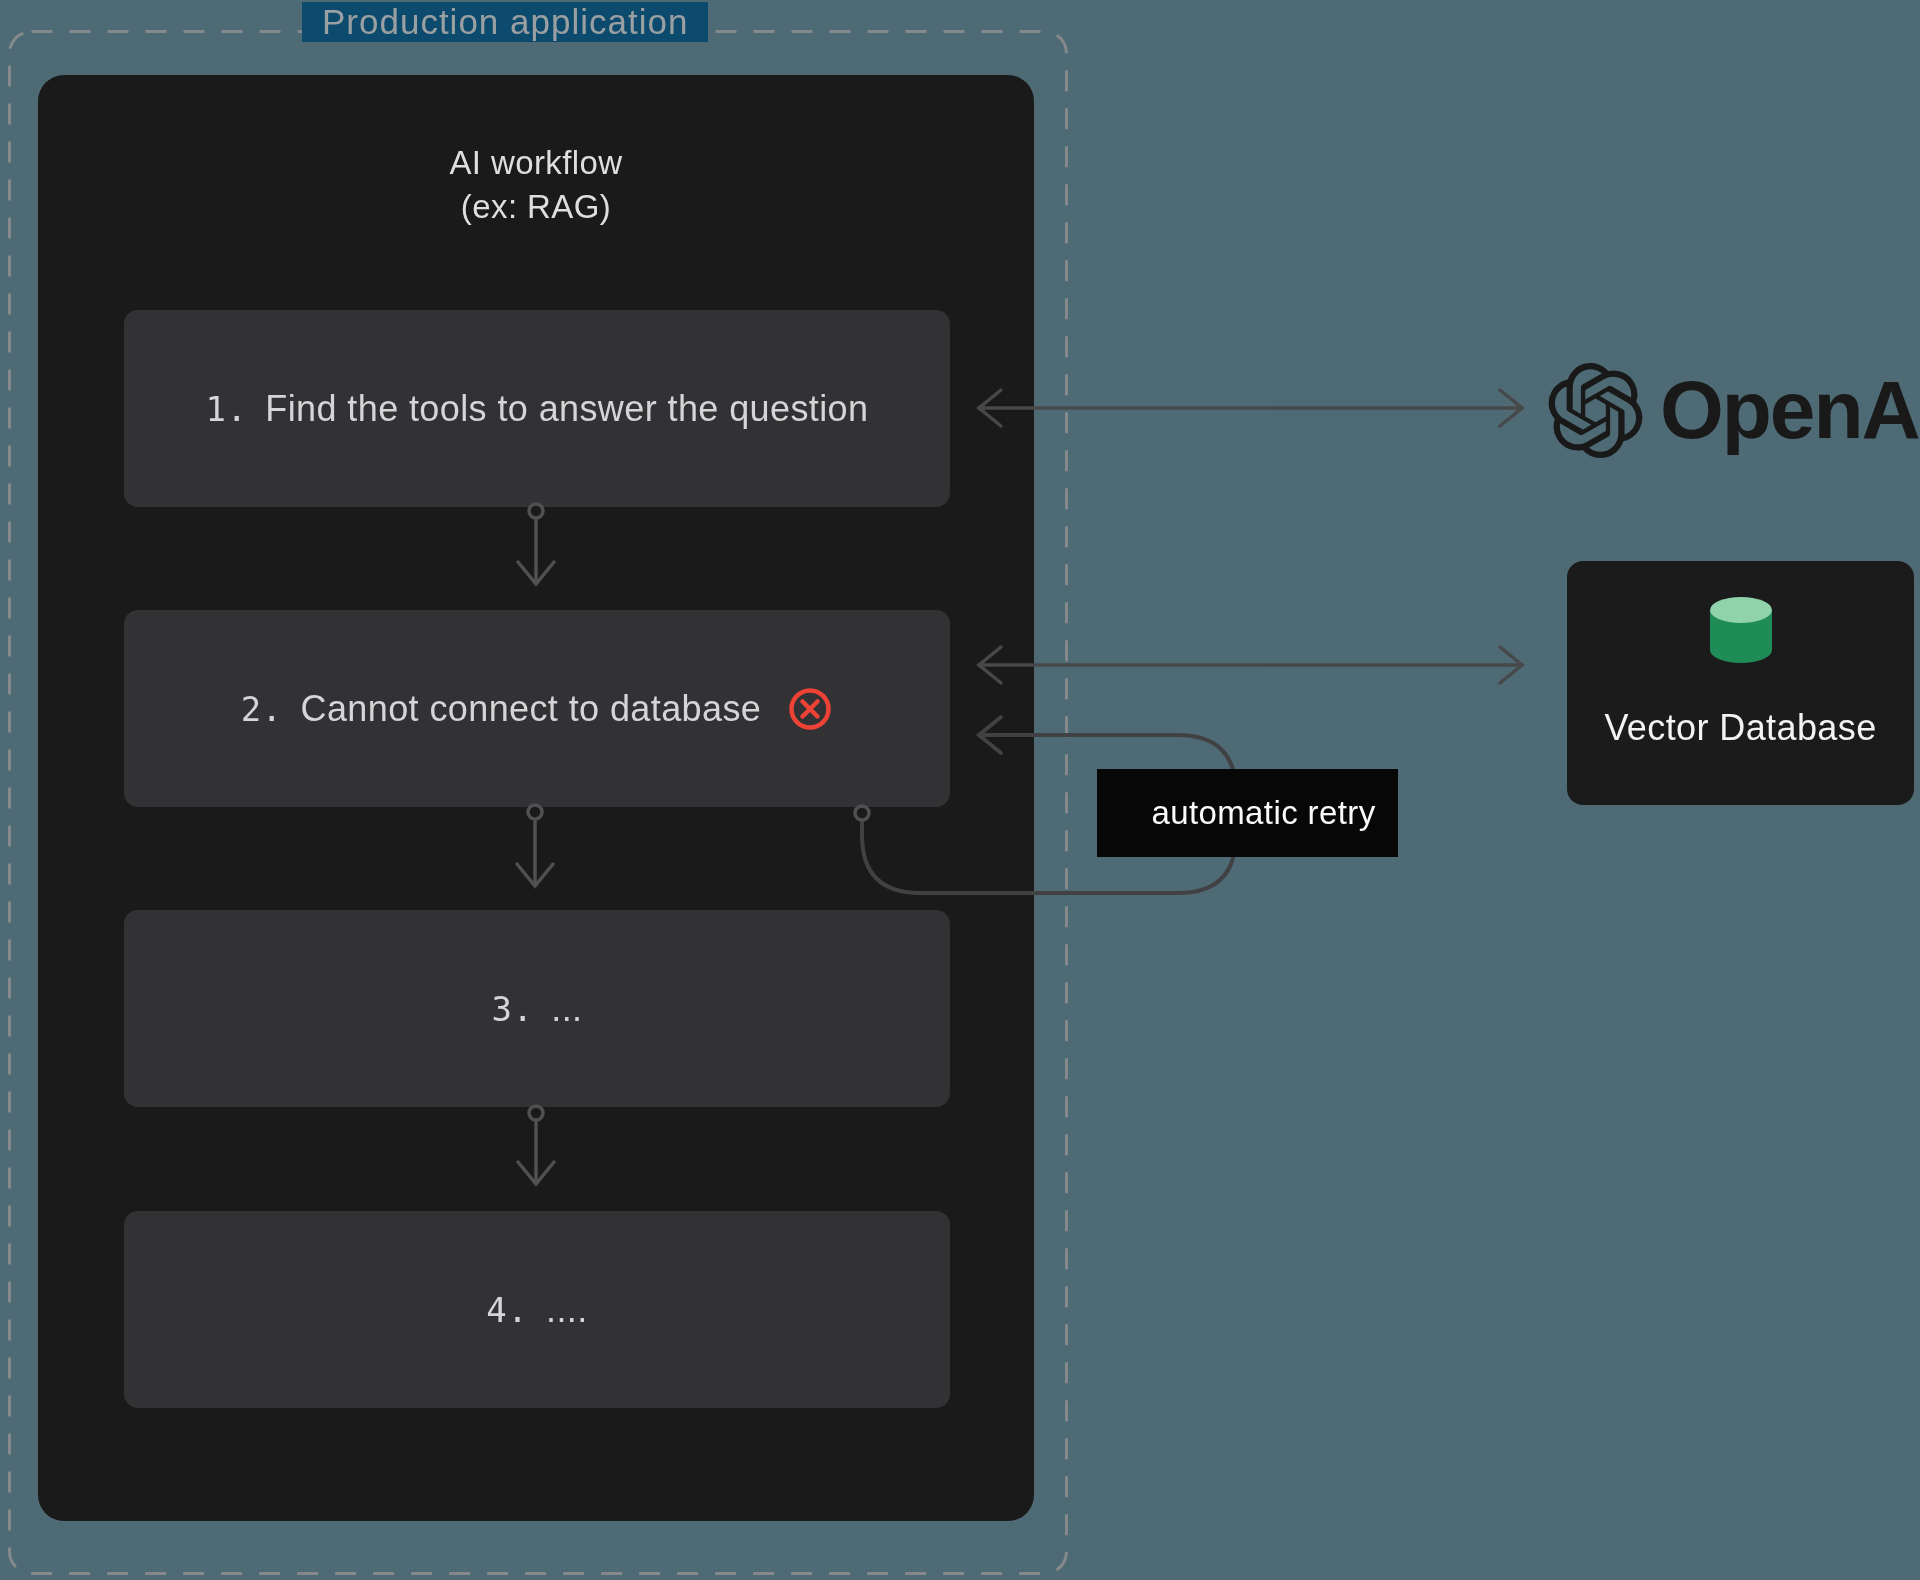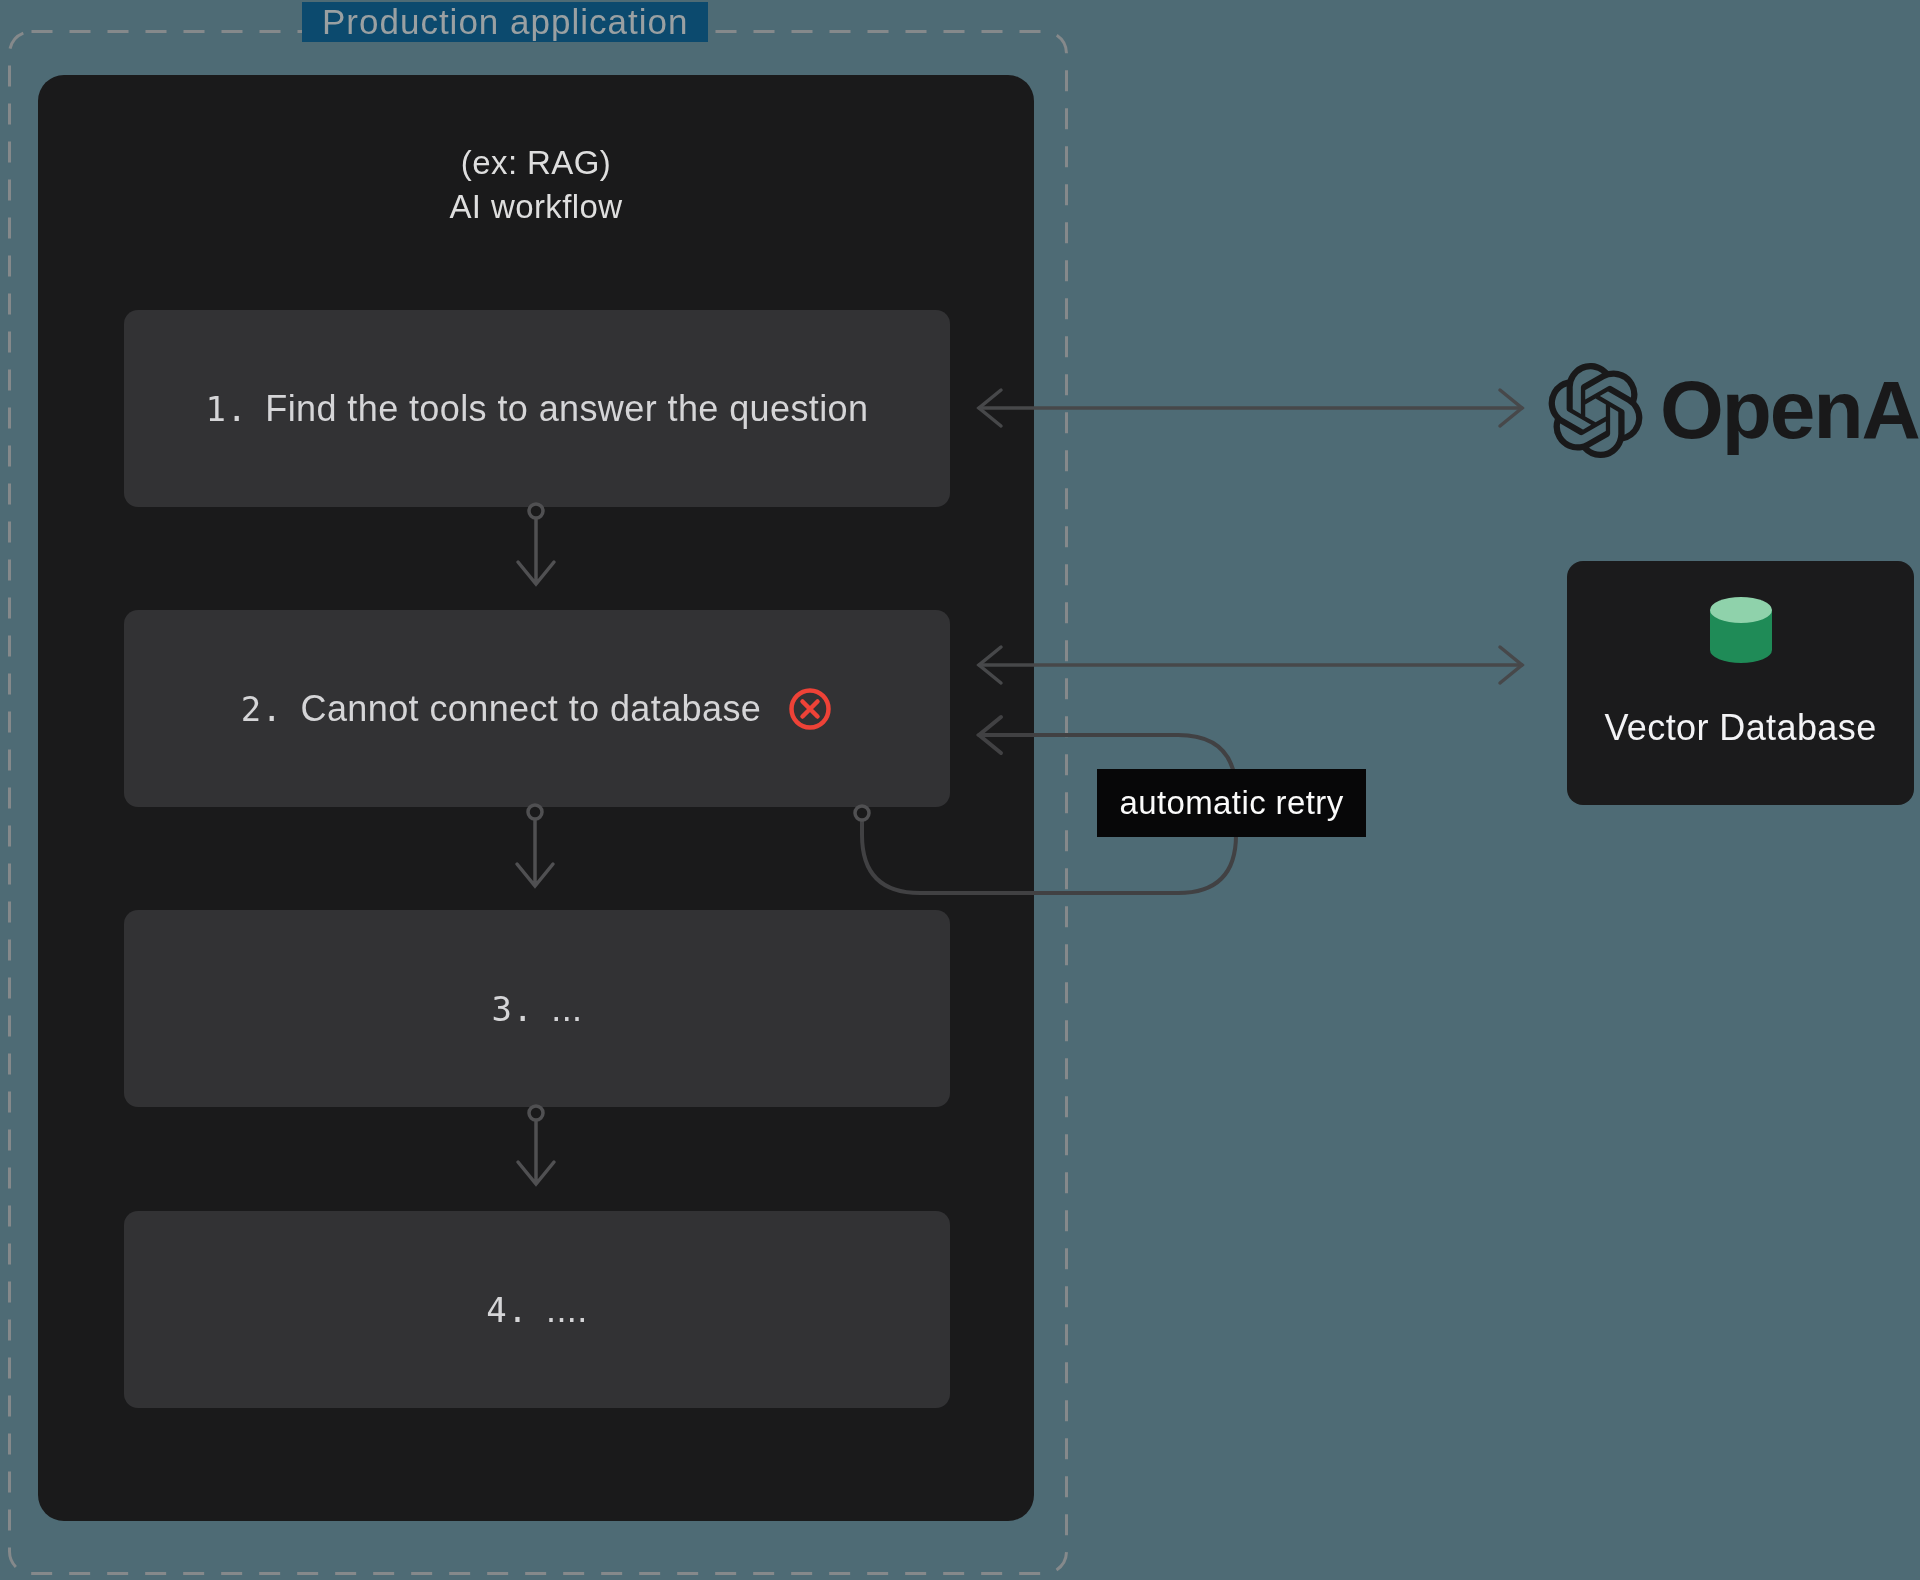--- a/index.html
+++ b/index.html
@@ -30,23 +30,23 @@
   }
   .step .num{font-family:"DejaVu Sans Mono",monospace;margin-right:18px;font-size:34px;}
   .step-1{top:235px;} .step-2{top:535px;} .step-3{top:835px;} .step-4{top:1136px;}
   .err-icon{margin-left:26px;flex:0 0 auto;}
 
   
   .arrows-svg{position:absolute;left:0;top:0;pointer-events:none;}
 
   
   .retry-box{
-    position:absolute;left:1097px;top:769px;width:269px;height:68px;
+    position:absolute;left:1097px;top:769px;width:269px;height:88px;
     background:#070708;color:#fafafa;font-size:33px;letter-spacing:0.4px;
-    display:flex;align-items:center;justify-content:center;white-space:nowrap;
+    display:flex;align-items:center;justify-content:center;white-space:nowrap;padding-left:32px;
   }
 
   
   .openai{
     position:absolute;left:1548px;top:354px;height:112px;
     display:flex;align-items:center;gap:17px;
   }
   .openai-word{
     color:#19191a;font-size:82px;font-weight:bold;letter-spacing:-2px;
     line-height:112px;white-space:nowrap;
@@ -68,22 +68,22 @@
 
 <div class="canvas">
 
   <svg class="boundary-svg" width="1920" height="1580">
     <rect x="9.5" y="31.5" width="1057" height="1542" rx="22" fill="none" stroke="#85898b" stroke-width="3" stroke-dasharray="21 17"></rect>
   </svg>
   <div class="prod-label">Production application</div>
 
   <div class="panel">
     <div class="panel-title">
+      <div>AI workflow</div>
       <div>(ex: RAG)</div>
-      <div>AI workflow</div>
     </div>
 
     <div class="step step-1">
       <span class="num">1.</span>
       <span>Find the tools to answer the question</span>
     </div>
 
     <div class="step step-2">
       <span class="num">2.</span>
       <span>Cannot connect to database</span>

